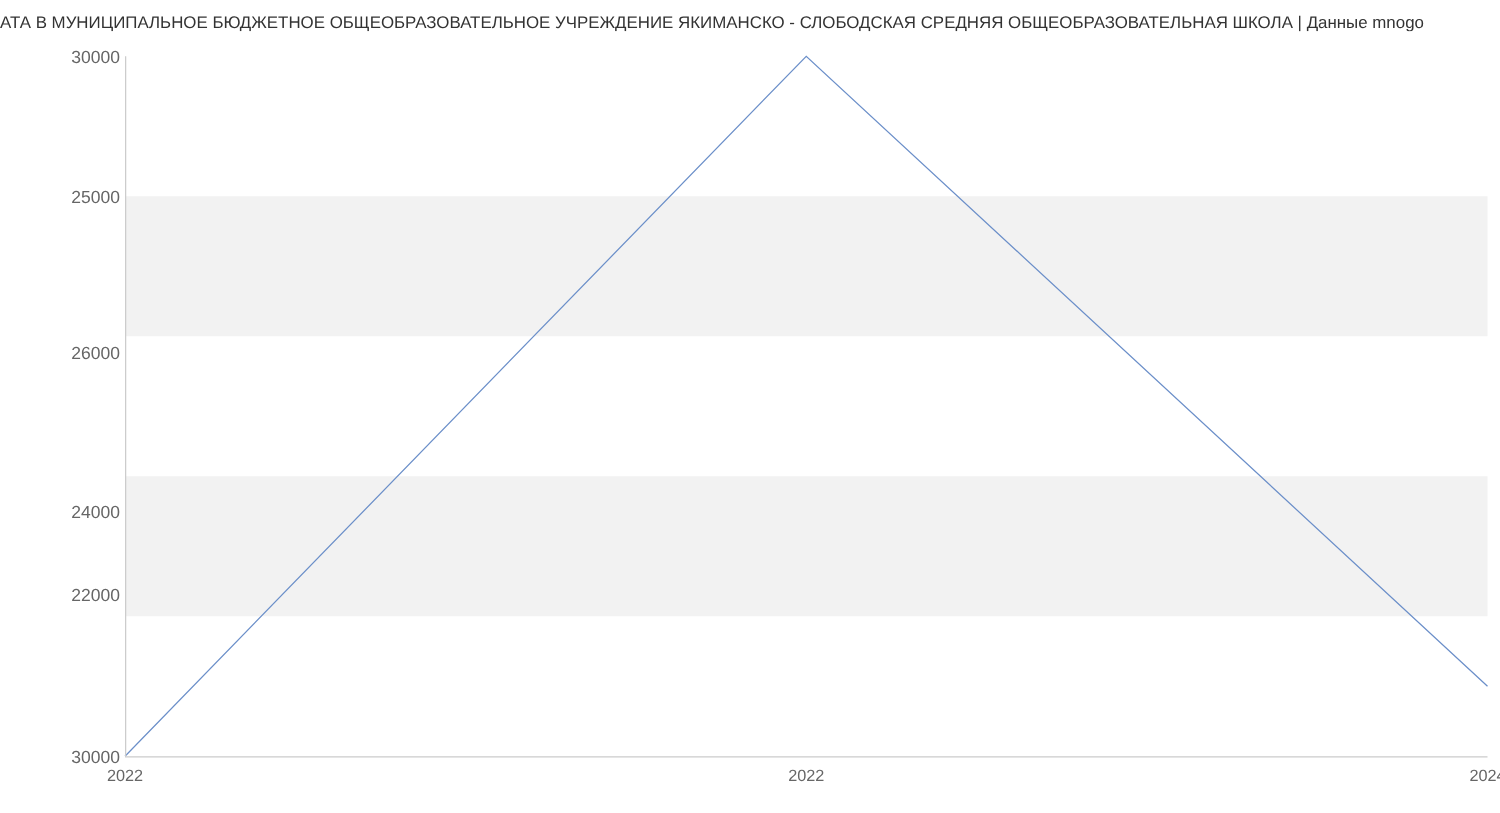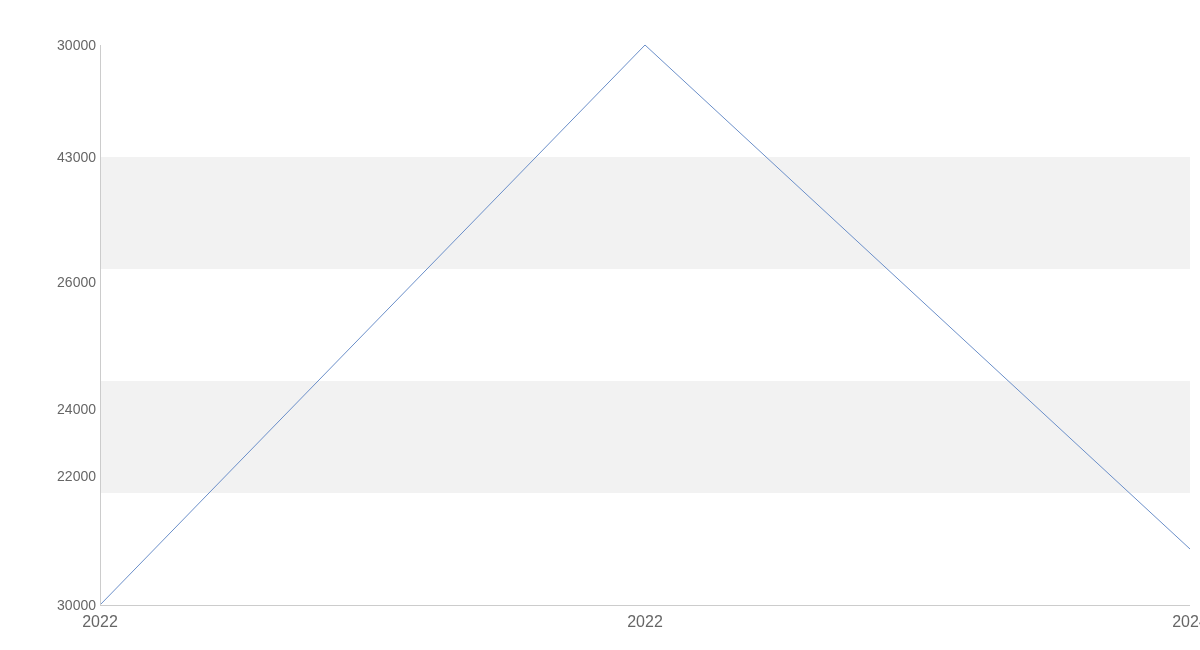--- a/index.html
+++ b/index.html
@@ -34,48 +34,49 @@
       right: 1104px;
       font-size: 14px;
       color: #666;
       text-align: right;
       transform: translateY(-50%);
       width: 60px;
     }
     .x-tick-label {
       position: absolute;
       top: 613px;
-      font-size: 16px;
+      font-size: 13px;
       color: #666;
       transform: translateX(-50%);
     }
     .data-line {
       position: absolute;
       left: 0;
       top: 0;
       width: 100%;
       height: 100%;
       overflow: visible;
     }
   </style>
 </head>
 <body>
 
 <div class="chart-container">
+  <div class="chart-title">АТА В МУНИЦИПАЛЬНОЕ БЮДЖЕТНОЕ ОБЩЕОБРАЗОВАТЕЛЬНОЕ  УЧРЕЖДЕНИЕ ЯКИМАНСКО - СЛОБОДСКАЯ СРЕДНЯЯ ОБЩЕОБРАЗОВАТЕЛЬНАЯ ШКОЛА | Данные mnogo</div>
   <div class="plot-area">
       <div class="grid-band" style="top: 112px; height: 112px;"></div>
       <div class="grid-band" style="top: 336px; height: 112px;"></div>
     <svg class="data-line" viewBox="0 0 1090 560" preserveAspectRatio="none">
       <polyline id="series-line" fill="none" stroke-width="1" points="0,560 545,0 1090,504" stroke="#6b8fc9"></polyline>
     </svg>
   <div class="axis-line" style="left: 0px; top: 0px; width: 1px; height: 560px;"></div>
       <div class="axis-line" style="left: 0px; top: 560px; width: 1090px; height: 1px;"></div>
     </div>
 <div class="y-tick-label" style="top: 605px;">30000</div>
     <div class="y-tick-label" style="top: 476px;">22000</div>
     <div class="y-tick-label" style="top: 381px; margin-top: 28px;">24000</div>
     <div class="y-tick-label" style="top: 282px;">26000</div>
-    <div class="y-tick-label" style="top: 157px;">43000</div>
+    <div class="y-tick-label" style="top: 157px;">25000</div>
     <div class="y-tick-label" style="top: 45px;">30000</div>
     <div class="x-tick-label" style="left: 100px;">2022</div>
     <div class="x-tick-label" style="left: 645px;">2022</div>
     <div class="x-tick-label" style="left: 1190px;">2024</div>
   </div>
 
 </body></html>

